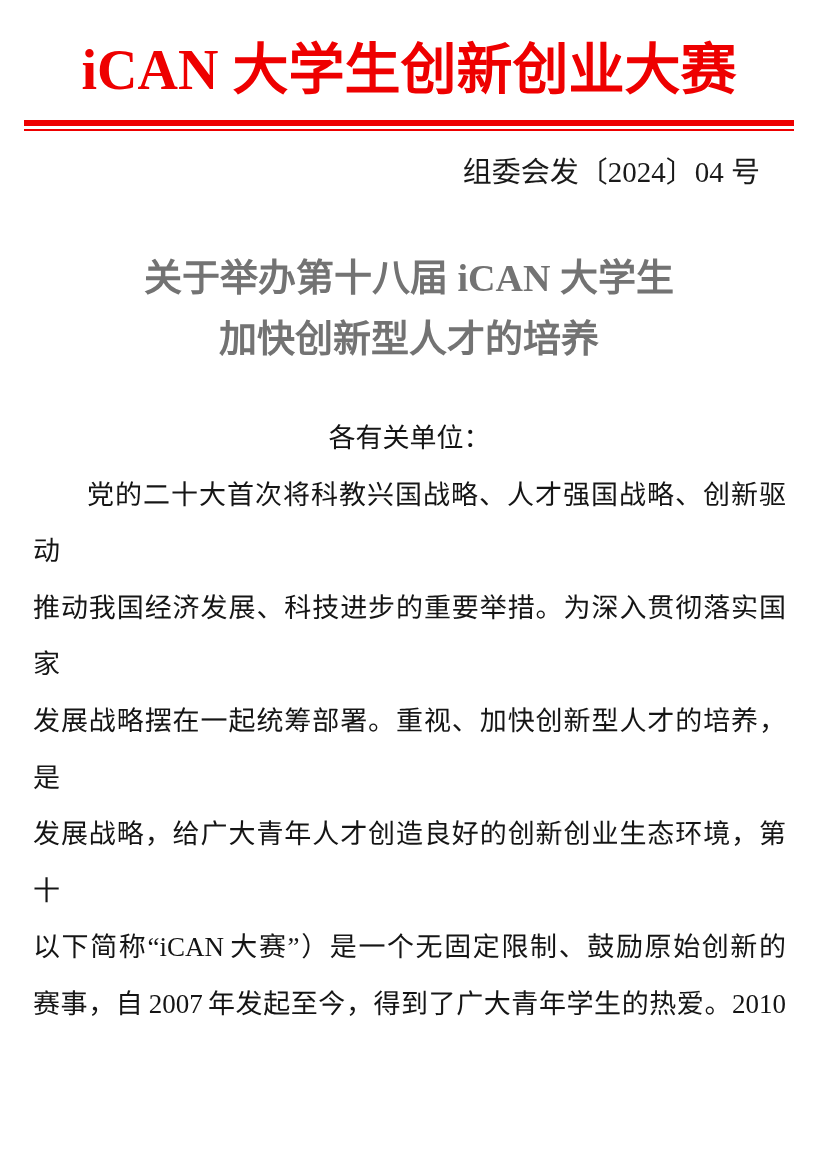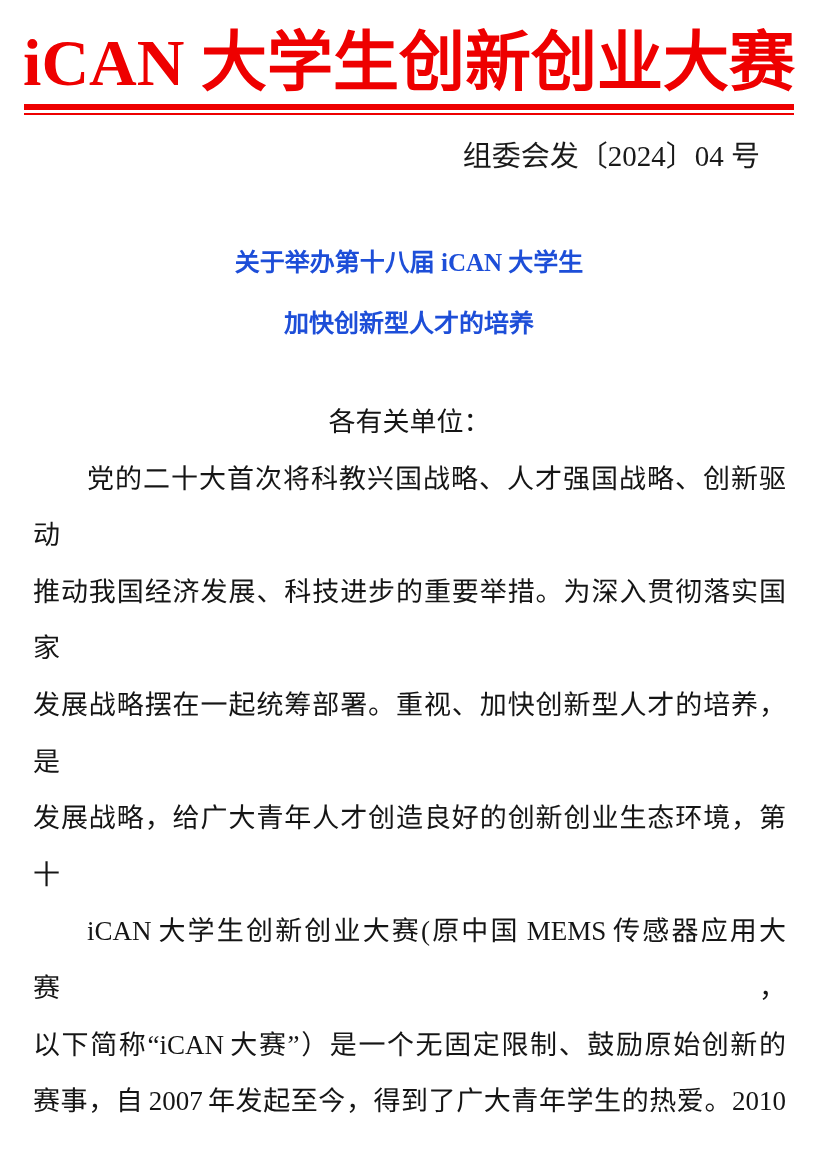--- a/index.html
+++ b/index.html
@@ -12,25 +12,25 @@
   body{
     height:1156px;
     overflow:hidden;
     font-family:"Liberation Serif","DejaVu Serif",serif;
     color:var(--text);
   }
   .page{width:818px;height:1156px;position:relative;background:var(--page-bg);}
 
   
   .masthead{
-    height:104px;
+    height:120px;
     display:flex;
     align-items:center;
     justify-content:center;
-    font-size:66px;
+    font-size:56px;
     font-weight:bold;
     color:var(--red);
     white-space:nowrap;
     letter-spacing:0;
     padding-top:8px;
   }
   .rule{margin:0 24px;}
   .rule-thick{height:6px;background:var(--red);}
   .rule-thin{height:2px;background:var(--red);margin-top:3px;}
 
@@ -40,24 +40,24 @@
     padding-right:58px;
     text-align:right;
     font-size:29px;
     color:#1a1a1a;
   }
 
   
   .doc-title{
     margin-top:58px;
     text-align:center;
-    font-size:25px;
+    font-size:38px;
     font-weight:bold;
     line-height:61px;
-    color:#1d4ed8;
+    color:#737373;
   }
   .t-line{display:block;}
 
   
   .body-text{
     margin:40px 32px 0 33px;
     font-size:27px;
     line-height:56.6px;
     text-align:justify;
     word-spacing:-2px;
@@ -89,19 +89,18 @@
     <span class="t-line">加快创新型人才的培养</span>
   </h2>
 
   <div class="body-text">
     <div class="line salutation">各有关单位：</div>
     <div id="paragraphs">
         <div class="line indent jl">党的二十大首次将科教兴国战略、人才强国战略、创新驱动</div>
         <div class="line jl">推动我国经济发展、科技进步的重要举措。为深入贯彻落实国家</div>
         <div class="line jl">发展战略摆在一起统筹部署。重视、加快创新型人才的培养，是</div>
         <div class="line jl">发展战略，给广大青年人才创造良好的创新创业生态环境，第十</div>
-        <div class="line indent jl">iCAN 大学生创新创业大赛(原中国 MEMS 传感器应用大赛，</div>
         <div class="line jl">以下简称“iCAN 大赛”）是一个无固定限制、鼓励原始创新的</div>
         <div class="line jl">赛事，自 2007 年发起至今，得到了广大青年学生的热爱。2010</div>
       </div>
   </div>
 
 </div>
 
 </body></html>

